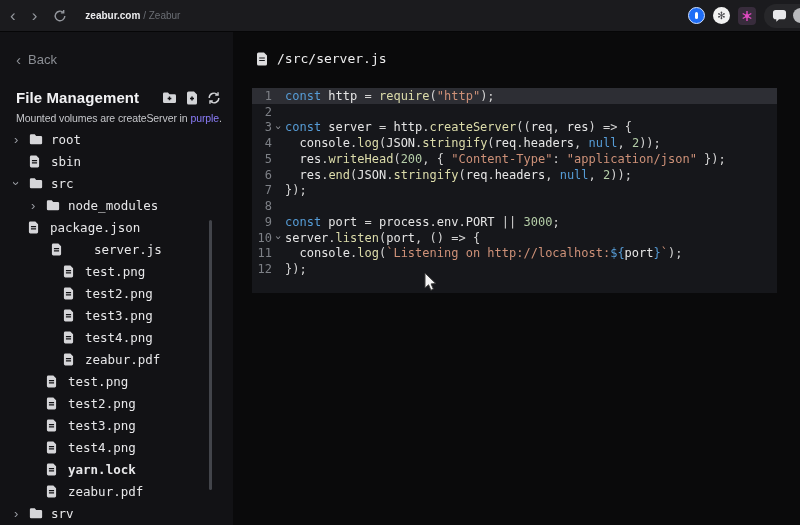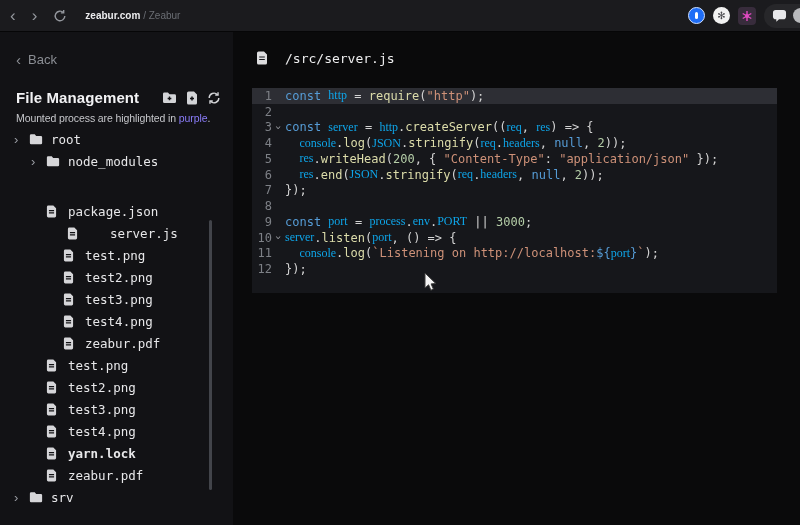--- a/index.html
+++ b/index.html
@@ -43,33 +43,33 @@
   .trow .chev { width:15px; flex-shrink:0; color:#9b9ea4; font-size:13px; line-height:1; text-align:left; }
   .trow .chev span { display:inline-block; }
   .trow .chev.exp span { transform:rotate(90deg); }
   .trow .ticon { width:14px; margin-right:8px; flex-shrink:0; display:flex; }
   .trow .tlabel { font-family:"DejaVu Sans Mono", monospace; font-size:12.5px; color:#e7e7e9; white-space:nowrap; }
   .sb-scroll { position:absolute; left:209px; top:188px; width:3px; height:270px;
     background:#42444a; border-radius:2px; }
 
   
   .main { position:absolute; left:233px; top:32px; right:0; bottom:0; background:#0a0a0b; }
-  .filehdr { display:flex; gap:17px; margin:19px 0 4px 23px;
+  .filehdr { display:flex; align-items:center; gap:9px; margin:19px 0 4px 23px;
     font-family:"DejaVu Sans Mono", monospace; font-size:13px; color:#eeeeef; }
   .filehdr svg { display:block; }
   .editor { position:absolute; left:19px; top:56px; width:525px; height:205px;
     background:#16171b; font-family:"DejaVu Sans Mono", monospace; font-size:12px;
     overflow:hidden; }
   .cl { display:flex; align-items:center; height:15.75px; white-space:pre; }
   .cl.hl { background:#2d2e34; }
   .ln { width:20px; flex-shrink:0; text-align:right; color:#7e8187; }
   .fold { width:13px; flex-shrink:0; text-align:center; color:#9ea1a7; font-size:11px; }
   .fold span { display:inline-block; transform:rotate(90deg); }
   .tk-k { color:#569CD6; }
-  .tk-v { color:#0ea5e9;font-family:Liberation Serif, serif; }
+  .tk-v { color:#e5e5e5; }
   .tk-f { color:#DCDCAA; }
   .tk-s { color:#CE9178; }
   .tk-n { color:#B5CEA8; }
   .tk-p { color:#D4D4D4; }
 
   .mouse-cursor { position:absolute; left:423px; top:272px; pointer-events:none; }
 </style>
 </head>
 <body>
 
@@ -131,52 +131,71 @@
         <svg width="14" height="14" viewBox="0 0 16 16" fill="none" stroke="currentColor" stroke-width="1.6">
           <path d="M2.5 8a5.5 5.5 0 0 1 9.5-3.8"></path>
           <path d="M12.6 1.4v3.2H9.4"></path>
           <path d="M13.5 8a5.5 5.5 0 0 1-9.5 3.8"></path>
           <path d="M3.4 14.6v-3.2h3.2"></path>
         </svg>
       </span>
     </div>
   </div>
   <div class="subtitle">
-    <span>Mounted process are highlighted in </span><span class="purple" style="color: rgb(138, 124, 248);">purple</span><span>.</span>
+    <span>Mounted volumes are createServer in </span><span class="purple" style="color: rgb(138, 124, 248);">purple</span><span>.</span>
   </div>
   <div class="tree" id="tree">
       <div class="trow" style="padding-left: 14px;">
         <span class="chev"><span>›</span></span>
         <span class="ticon">
           <svg width="14" height="12" viewBox="0 0 16 13">
             <path d="M1 2.8v8.2a1.4 1.4 0 0 0 1.4 1.4h11.2A1.4 1.4 0 0 0 15 11V4.4A1.4 1.4 0 0 0 13.6 3H8.2L6.6 1.2H2.4A1.4 1.4 0 0 0 1 2.6z" fill="#d6d6d9"></path>
           </svg>
         </span>
         <span class="tlabel">root</span>
       </div>
-      <div class="trow" style="padding-left: 31px;">
-        <span class="chev"><span>›</span></span>
+      <div class="trow" style="padding-left: 14px;">
+        <span class="chev"></span>
+        <span class="ticon">
+          <svg width="11" height="13" viewBox="0 0 12 14">
+            <path d="M1 2a1.5 1.5 0 0 1 1.5-1.5H8L11 3.5V12A1.5 1.5 0 0 1 9.5 13.5h-7A1.5 1.5 0 0 1 1 12z" fill="#d6d6d9"></path>
+            <path d="M3.2 6h5.6 M3.2 8.5h5.6" stroke="#121215" stroke-width="1.2"></path>
+          </svg>
+        </span>
+        <span class="tlabel">sbin</span>
+      </div>
+      <div class="trow" style="padding-left: 14px;">
+        <span class="chev exp"><span>›</span></span>
         <span class="ticon">
           <svg width="14" height="12" viewBox="0 0 16 13">
             <path d="M1 2.8v8.2a1.4 1.4 0 0 0 1.4 1.4h11.2A1.4 1.4 0 0 0 15 11V4.4A1.4 1.4 0 0 0 13.6 3H8.2L6.6 1.2H2.4A1.4 1.4 0 0 0 1 2.6z" fill="#d6d6d9"></path>
           </svg>
         </span>
+        <span class="tlabel">src</span>
+      </div>
+      <div class="trow" style="padding-left: 31px;">
+        <span class="chev"><span>›</span></span>
+        <span class="ticon">
+          <svg width="14" height="12" viewBox="0 0 16 13">
+            <path d="M1 2.8v8.2a1.4 1.4 0 0 0 1.4 1.4h11.2A1.4 1.4 0 0 0 15 11V4.4A1.4 1.4 0 0 0 13.6 3H8.2L6.6 1.2H2.4A1.4 1.4 0 0 0 1 2.6z" fill="#d6d6d9"></path>
+          </svg>
+        </span>
         <span class="tlabel">node_modules</span>
       </div>
-      <div class="trow" style="padding-left: 31px; margin-top: 28px;">
+      <div class="trow" style="padding-left: 13px;">
         <span class="chev"></span>
         <span class="ticon">
           <svg width="11" height="13" viewBox="0 0 12 14">
             <path d="M1 2a1.5 1.5 0 0 1 1.5-1.5H8L11 3.5V12A1.5 1.5 0 0 1 9.5 13.5h-7A1.5 1.5 0 0 1 1 12z" fill="#d6d6d9"></path>
             <path d="M3.2 6h5.6 M3.2 8.5h5.6" stroke="#121215" stroke-width="1.2"></path>
           </svg>
         </span>
         <span class="tlabel">package.json</span>
       </div>
-      <div class="trow" style="padding-left: 31px; gap: 21px;">
+      <div class="trow" style="padding-left: 15px; gap: 21px;">
         <span class="chev"></span>
         <span class="ticon">
           <svg width="11" height="13" viewBox="0 0 12 14">
             <path d="M1 2a1.5 1.5 0 0 1 1.5-1.5H8L11 3.5V12A1.5 1.5 0 0 1 9.5 13.5h-7A1.5 1.5 0 0 1 1 12z" fill="#d6d6d9"></path>
             <path d="M3.2 6h5.6 M3.2 8.5h5.6" stroke="#121215" stroke-width="1.2"></path>
           </svg>
         </span>
         <span class="tlabel">server.js</span>
       </div>
       <div class="trow" style="padding-left: 48px;">

